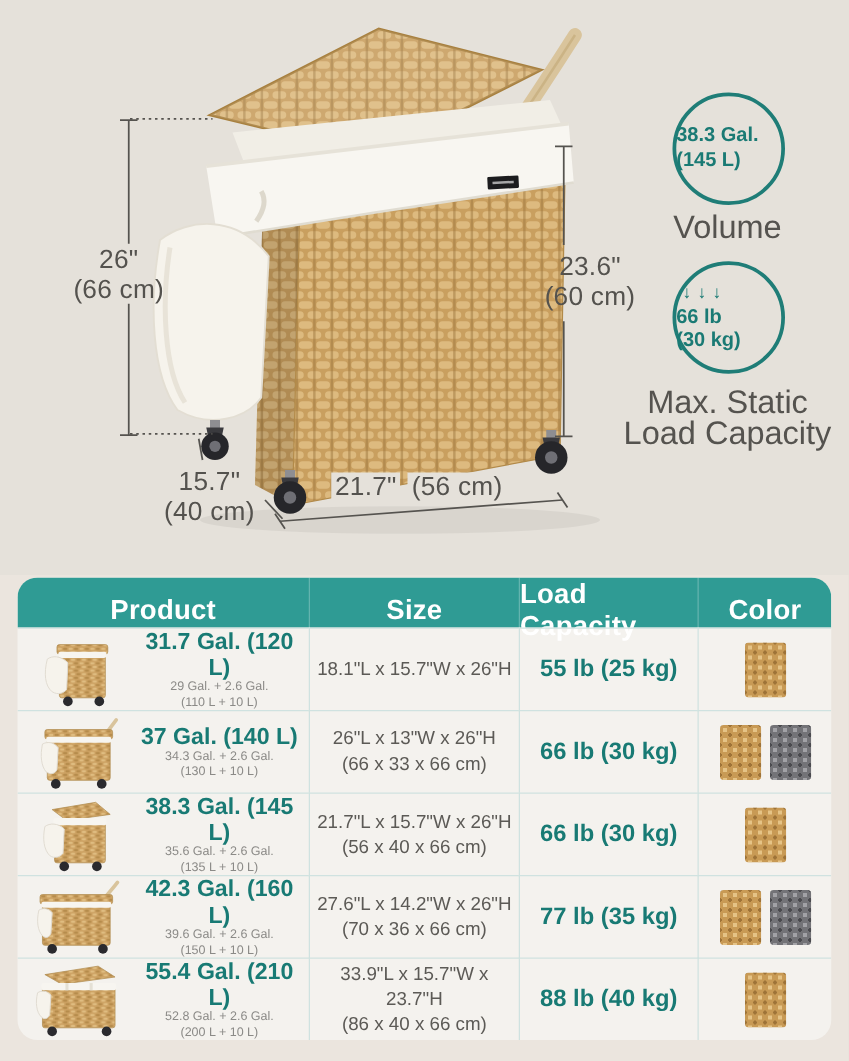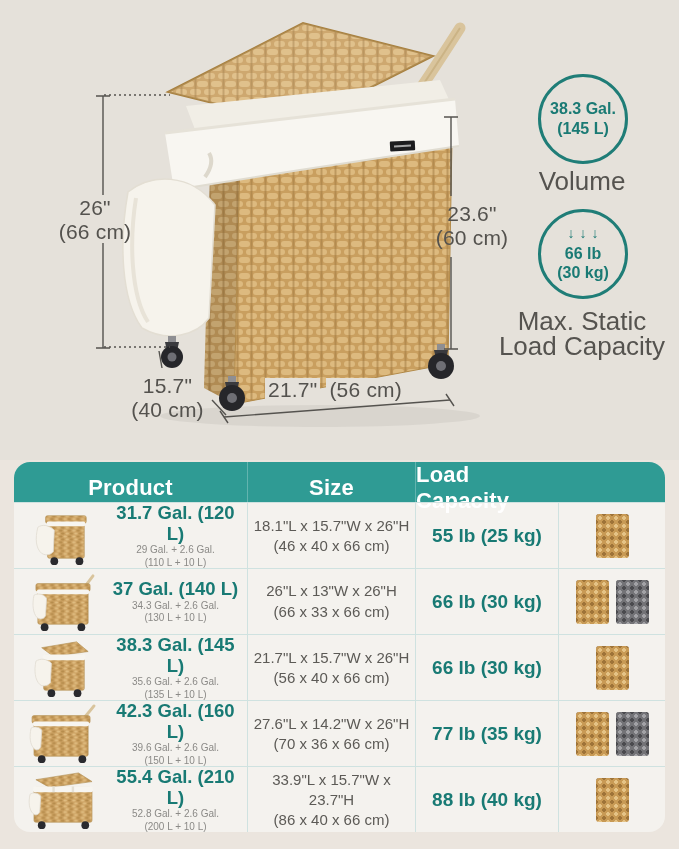--- a/index.html
+++ b/index.html
@@ -15,21 +15,21 @@
   .hero{position:relative;width:679px;height:460px;background:#E5E1DA;}
   .hero-art,.dims{position:absolute;left:0;top:0;width:679px;height:460px;}
   .dims{pointer-events:none;}
 
   .dim{position:absolute;text-align:center;color:#54524E;font-size:21px;line-height:1.14;letter-spacing:.2px;}
   .dim span{display:block;}
   .dim.masked span{display:inline-block;background:#E5E1DA;padding:0 3px;}
 
   .circle-badge{
     position:absolute;width:84px;height:84px;border:3px solid #1F7D77;border-radius:50%;
-    display:flex;flex-direction:column;align-items:center;justify-content:center;
+    display:flex;flex-direction:column;align-items:flex-start;justify-content:center;
     color:#1A7A74;font-weight:bold;font-size:16px;line-height:1.22;text-align:center;
   }
   .badge-arrows{font-size:14px;letter-spacing:5px;font-weight:bold;color:#1A7A74;margin-bottom:1px;padding-left:5px;}
   .badge-caption{position:absolute;text-align:center;color:#55534F;font-size:26px;line-height:1.18;}
 
   
   .spec{position:relative;width:679px;height:389px;background:#EBE5DE;}
   .card{
     position:absolute;left:14px;top:2px;width:651px;height:370px;
     background:#F4F2EE;border-radius:16px;overflow:hidden;
@@ -204,20 +204,21 @@
     <div class="badge-caption" style="left:492px;top:331px;width:180px;">Load Capacity</div>
   </section>
 
   <section class="spec">
     <div class="card">
 
       <div class="trow thead">
         <div class="cell">Product</div>
         <div class="cell">Size</div>
         <div class="cell">Load Capacity</div>
+        <div class="cell">Color</div>
       </div>
 
       <div class="trow rrow">
         <div class="cell product">
           <span class="thumb">
             <svg viewBox="0 0 72 62" width="72" height="60">
               <rect x="20" y="16" width="38" height="38" rx="2" fill="url(#wvs)" stroke="#B08C4F" stroke-width="0.6"></rect>
               <rect x="18" y="10" width="42" height="8" rx="2" fill="url(#wvs)" stroke="#B08C4F" stroke-width="0.6"></rect>
               <rect x="19" y="16" width="40" height="5" rx="2" fill="#F7F5F0"></rect>
               <path d="M10,22 C7,34 8,44 14,49 C19,52 24,50 26,47 L27,25 C21,19 14,19 10,22 Z" fill="#F6F3EC" stroke="#E0DBD0" stroke-width="0.8"></path>
@@ -227,21 +228,20 @@
           </span>
           <span class="ptxt">
             <span class="p-title">31.7 Gal. (120 L)</span>
             <span class="p-sub">29 Gal. + 2.6 Gal.</span>
             <span class="p-sub">(110 L + 10 L)</span>
           </span>
         </div>
         <div class="cell">
             <div class="size-txt">
           <span>18.1"L x 15.7"W x 26"H</span>
-          <span>(46 x 40 x 66 cm)</span>
         </div>
           </div>
         <div class="cell">
             <span class="load-txt">55 lb (25 kg)</span>
           </div>
         <div class="cell">
             <span class="swatches">
           <span class="sw sw-natural"></span>
         </span>
           </div>

